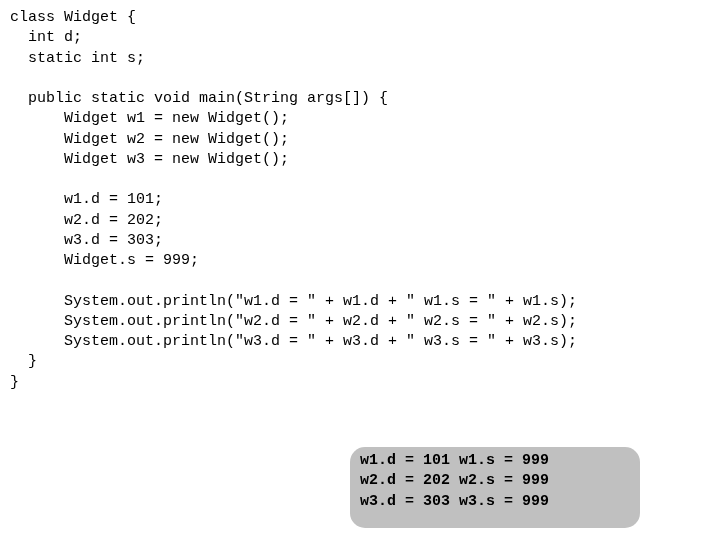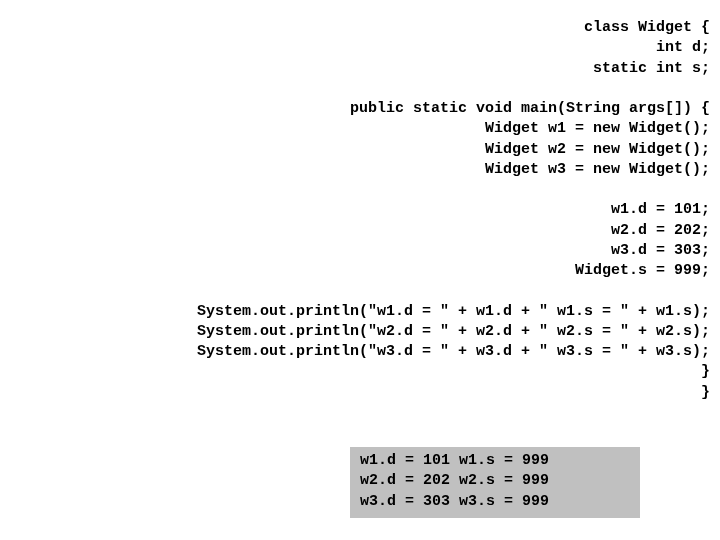--- a/index.html
+++ b/index.html
@@ -16,35 +16,35 @@
     overflow: hidden;
   }
   .page {
     position: relative;
     width: 720px;
     height: 540px;
     box-sizing: border-box;
     padding: 8px 0 0 10px;
   }
   pre.code {
-    margin: 10px;
+    margin: 0;
     white-space: pre;
     font-family: inherit;
     font-size: inherit;
-    font-weight: bold;
-    text-align: right;
+    font-weight: normal;
   }
   .output-box {
     position: absolute;
     left: 350px;
     top: 447px;
     width: 290px;
     background: #c0c0c0;
-    padding: 4px 10px 6px 10px;
+    padding: 4px 10px 16px 10px;
     box-sizing: border-box;
+    border-radius: 15px;
   }
   .output-box pre {
     margin: 0;
     white-space: pre;
     font-family: inherit;
     font-size: inherit;
     font-weight: inherit;
   }
 </style>
 </head>

